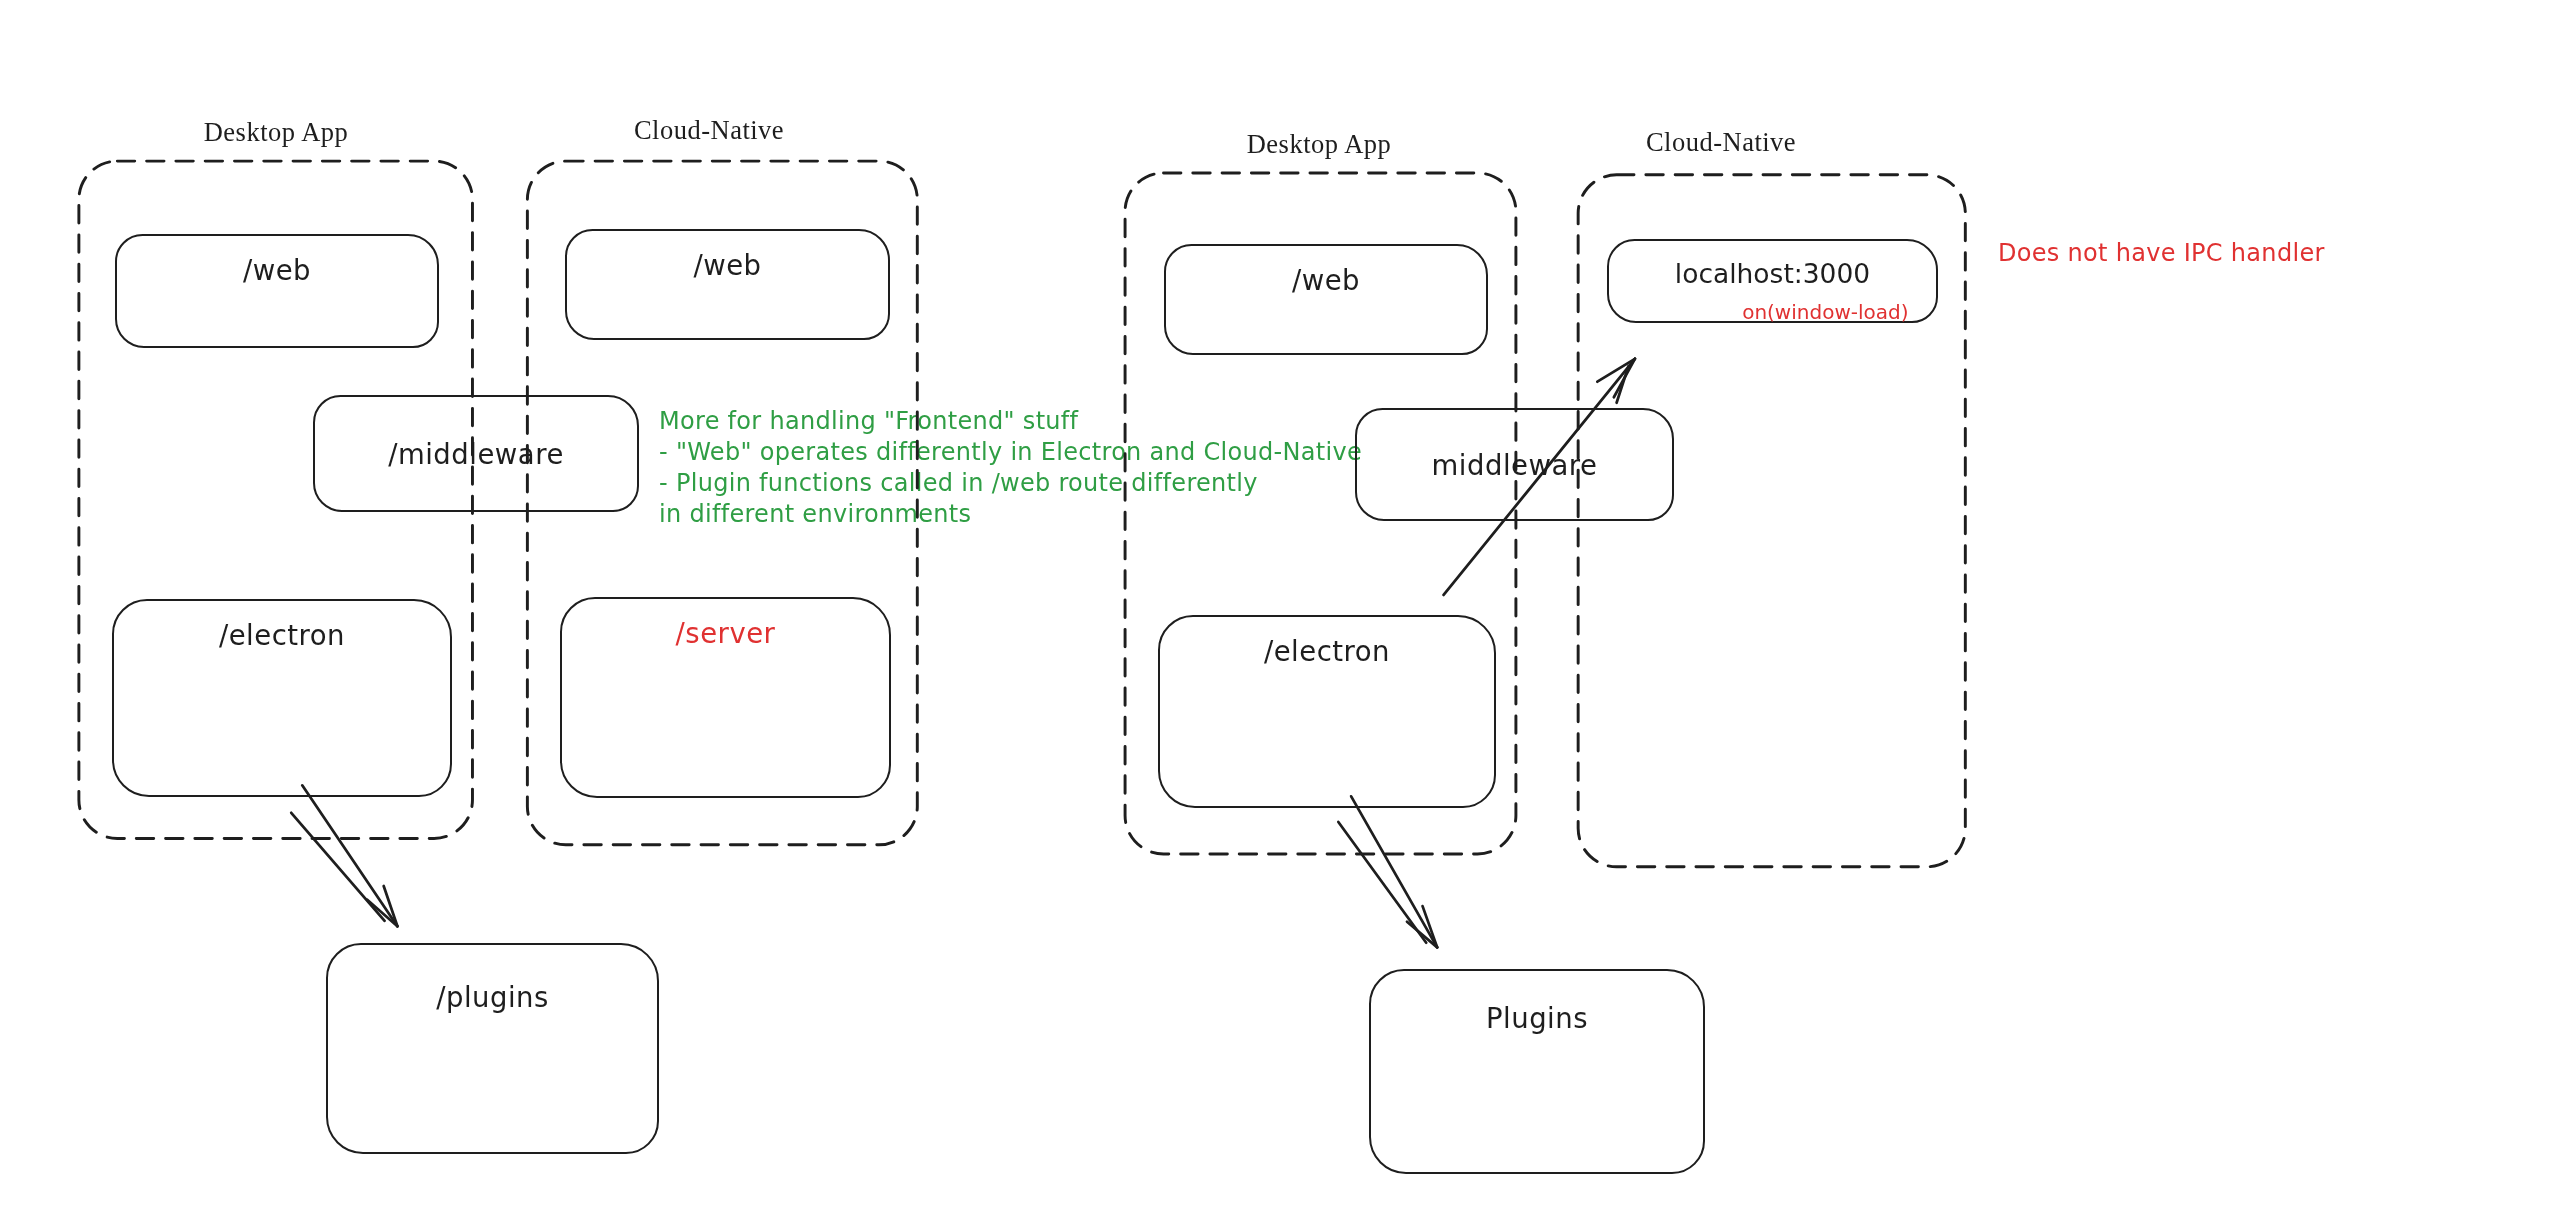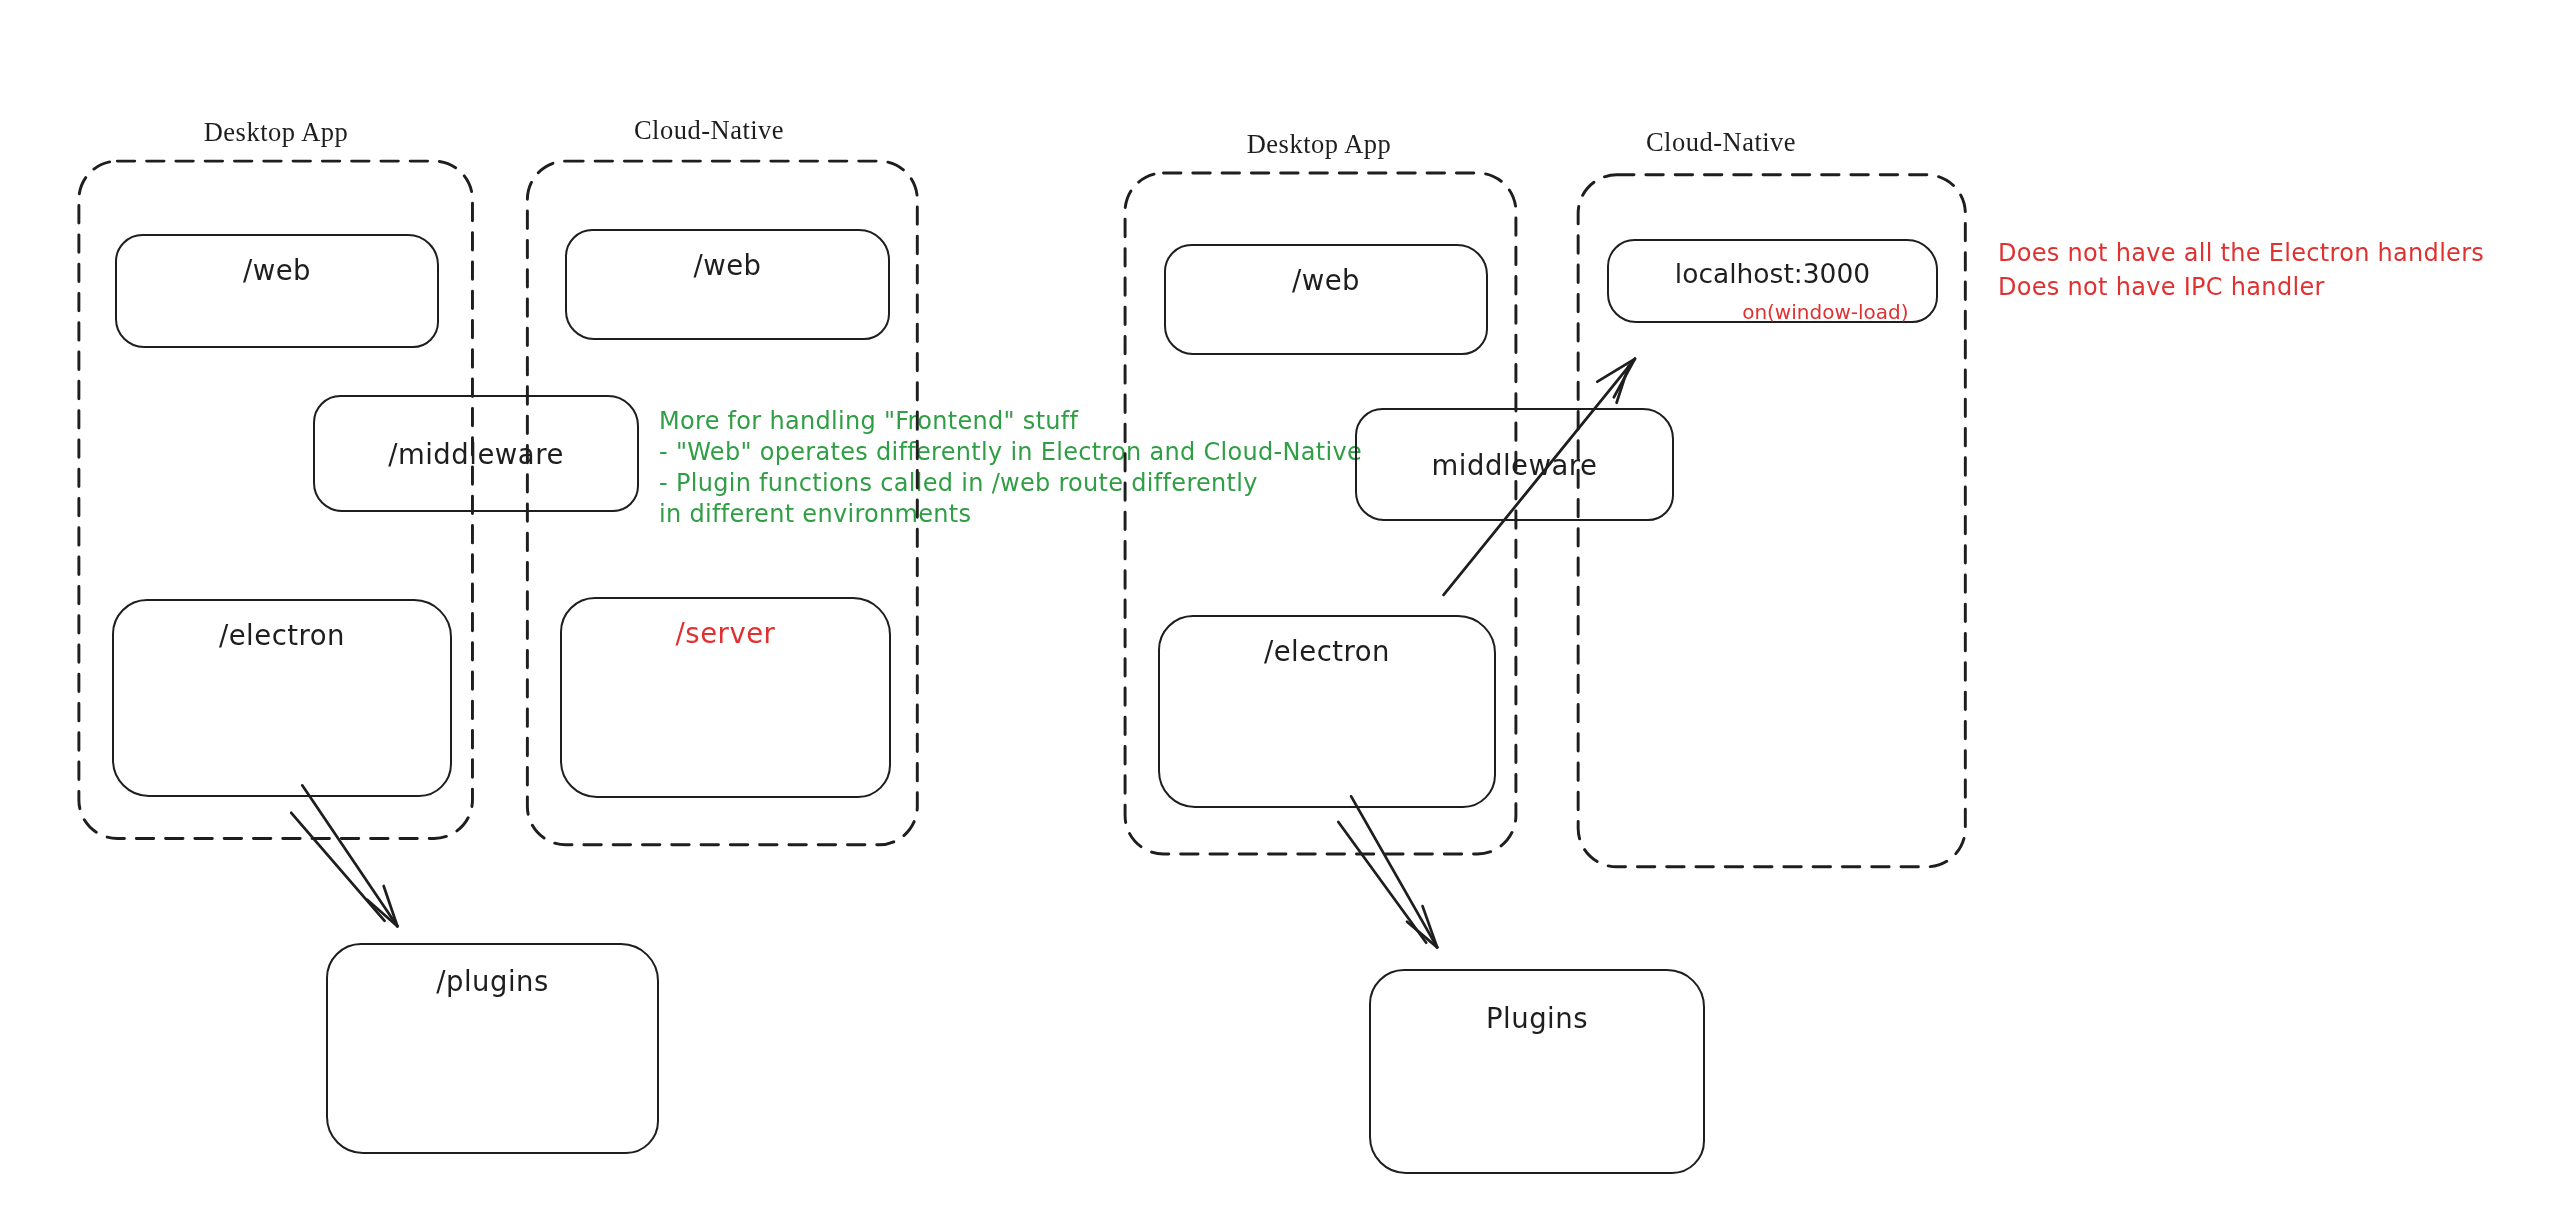--- a/index.html
+++ b/index.html
@@ -112,21 +112,21 @@
 
   <div class="node r36" style="left:112px; top:585px; width:340px; height:198px;">
     <span class="node-label label-top">/electron</span>
   </div>
 
   <div class="node r36" style="left:560px; top:583px; width:331px; height:201px;">
     <span class="node-label label-top red-text">/server</span>
   </div>
 
   <div class="node r36" style="left:326px; top:929px; width:333px; height:211px;">
-    <span class="node-label label-top" style="padding-top:20px;">/plugins</span>
+    <span class="node-label label-top" style="padding-top:36px;">/plugins</span>
   </div>
 
   <div class="note note-green" style="left:659px; top:406px;">
     <div>More for handling "Frontend" stuff</div>
     <div>- "Web" operates differently in Electron and Cloud-Native</div>
     <div>- Plugin functions called in /web route differently</div>
     <div>in different environments</div>
   </div>
 
   <div class="node r30" style="left:1164px; top:244px; width:324px; height:111px;">
@@ -144,21 +144,20 @@
 
   <div class="node r36" style="left:1158px; top:601px; width:338px; height:193px;">
     <span class="node-label label-top">/electron</span>
   </div>
 
   <div class="node r36" style="left:1369px; top:955px; width:336px; height:205px;">
     <span class="node-label label-top" style="padding-top:31px;">Plugins</span>
   </div>
 
   <div class="note note-red" style="left:1998px; top:236px;">
-    <div>Does not have all the Electron handlers</div>
     <div>Does not have IPC handler</div>
   </div>
 
   <svg class="overlay" viewBox="0 0 2814 1346">
 
     <rect class="sketch dash" x="86" y="176" width="430" height="740" rx="42"></rect>
     <rect class="sketch dash" x="576" y="176" width="426" height="747" rx="42"></rect>
     <rect class="sketch dash" x="1229" y="189" width="427" height="744" rx="42"></rect>
     <rect class="sketch dash" x="1724" y="191" width="423" height="756" rx="42"></rect>
 

